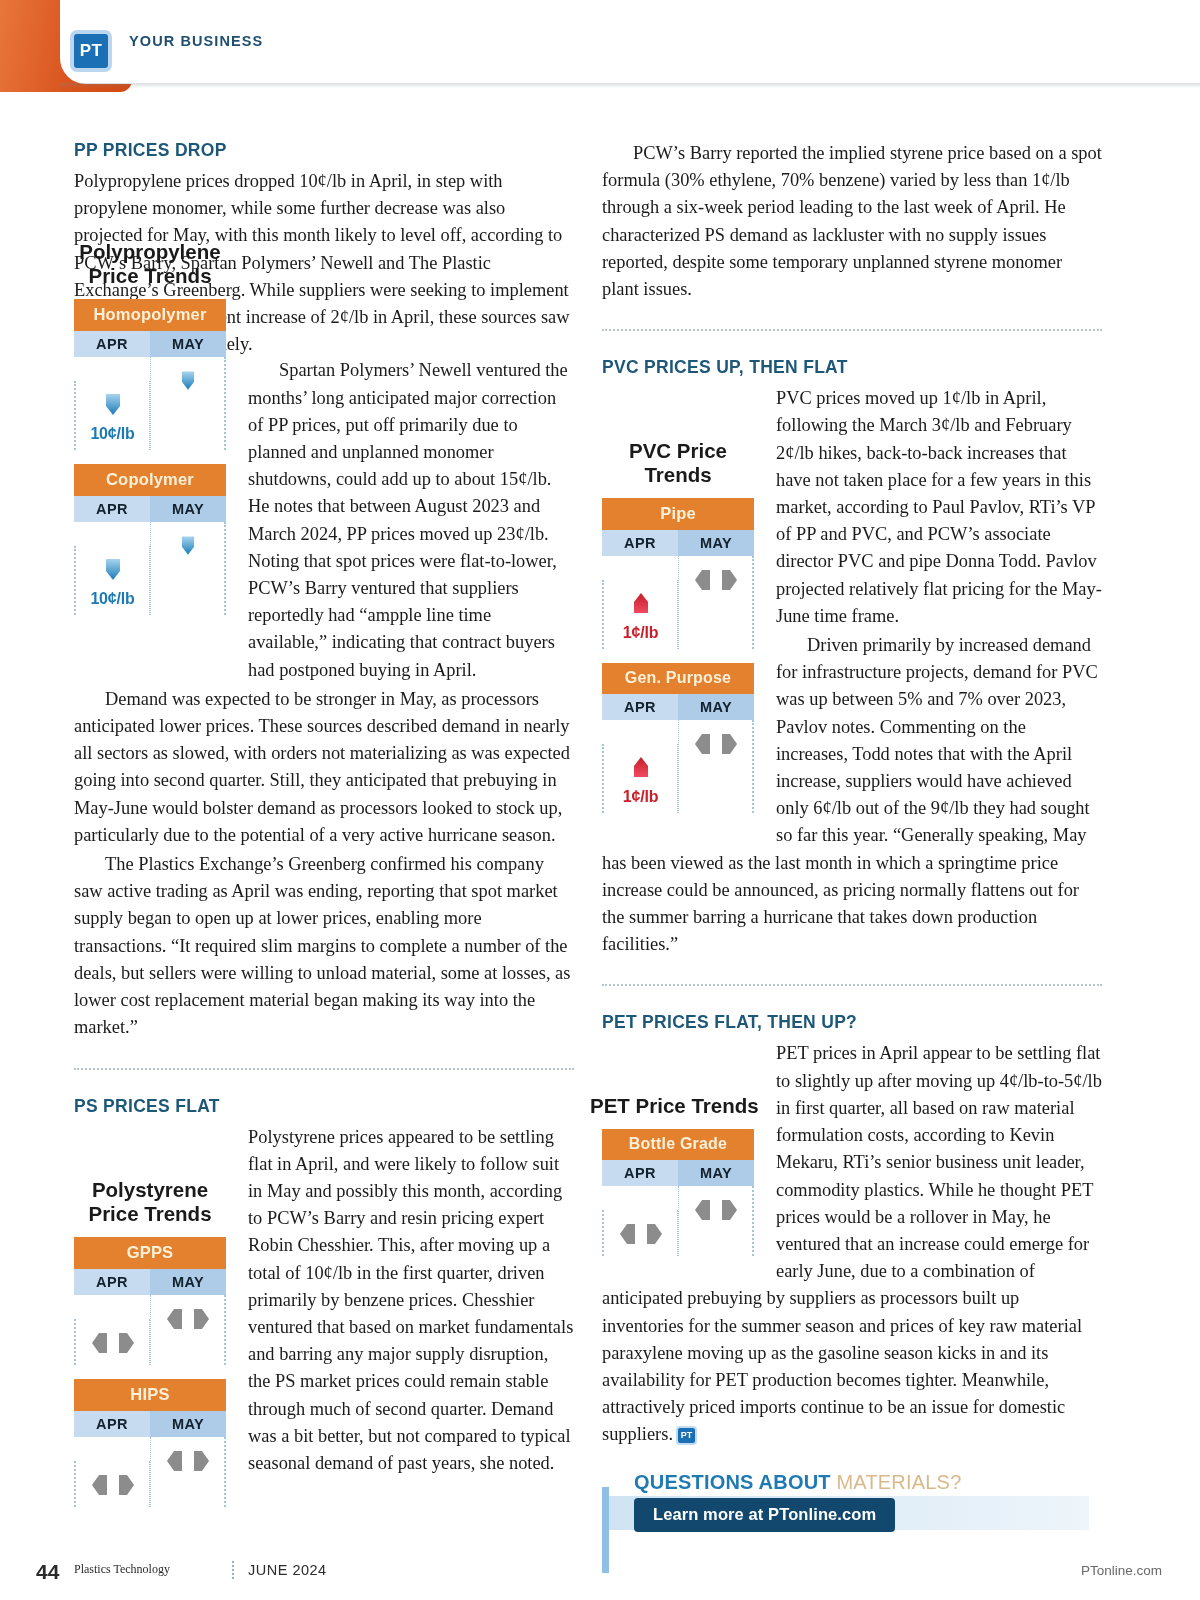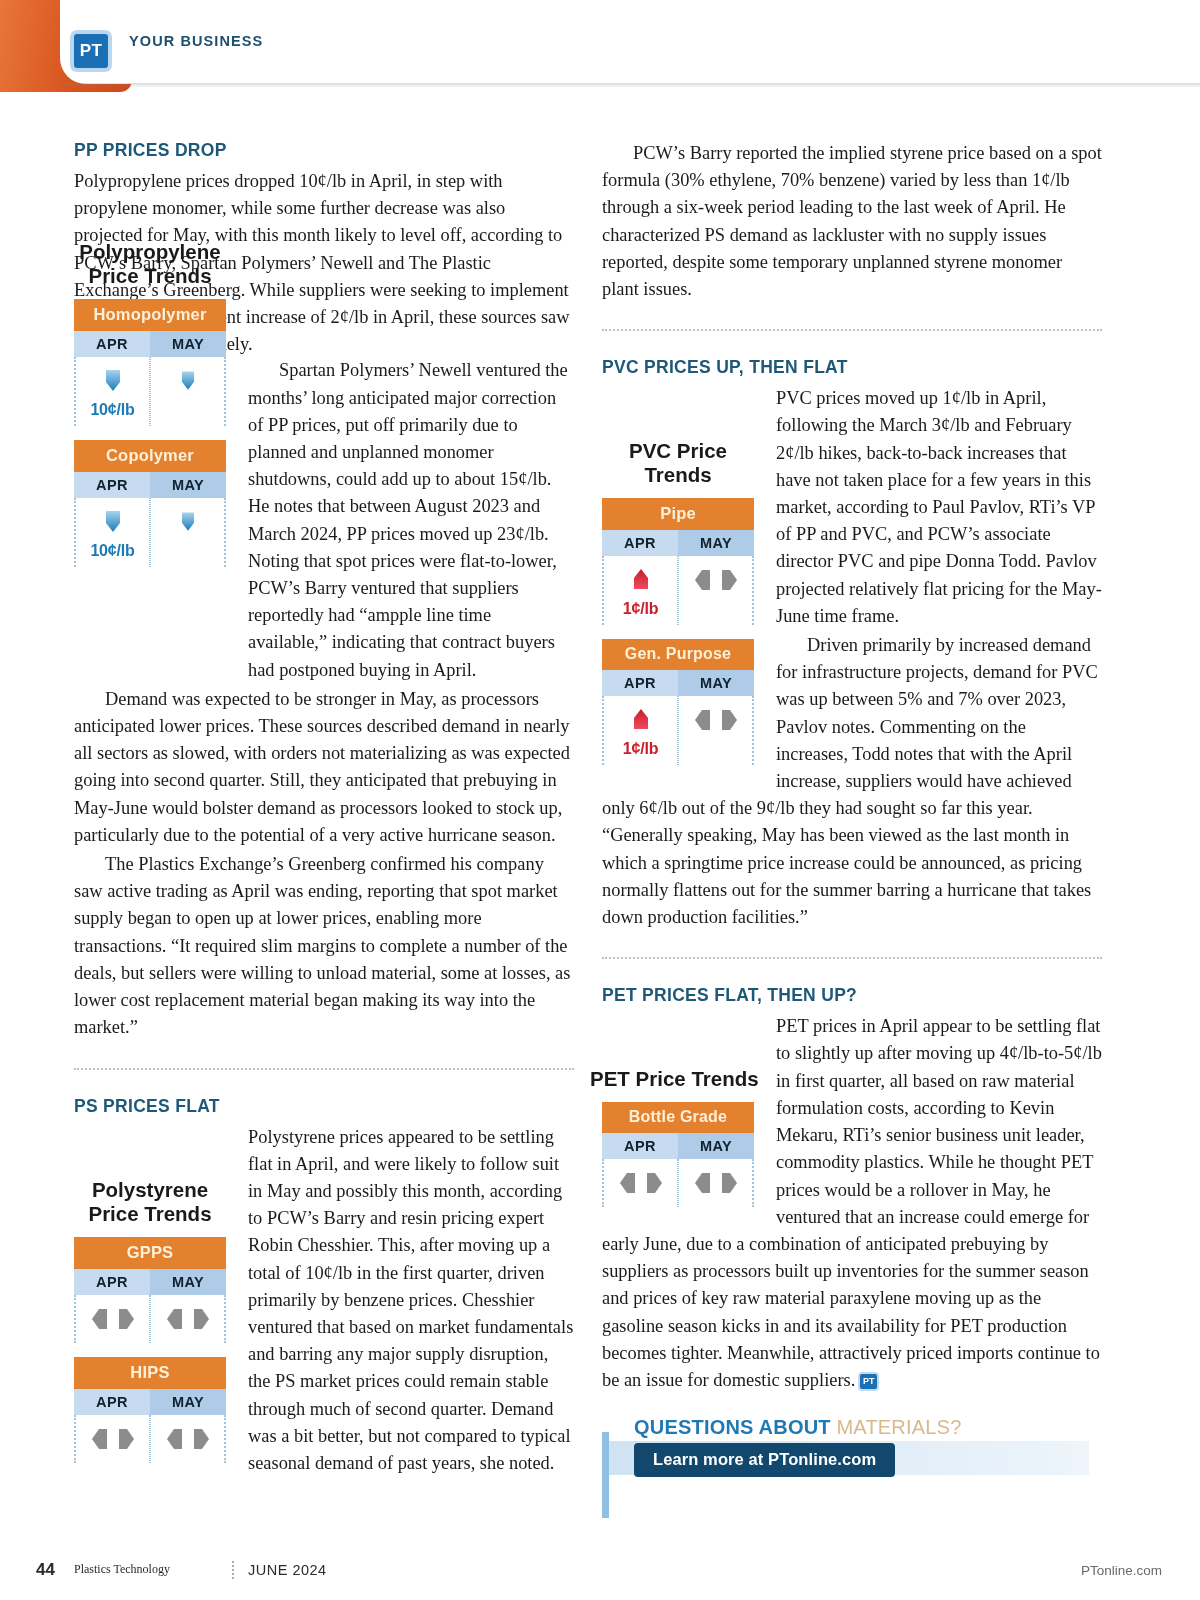--- a/index.html
+++ b/index.html
@@ -89,21 +89,21 @@
   }
   .mon-apr{background:#c7dbf0;}
   .mon-may{background:#aecbe8;}
   .tbl-body{display:flex;background:#ffffff;min-height:58px;}
   .tbl-cell{
     flex:1;display:flex;flex-direction:column;align-items:center;
     justify-content:flex-start;padding-top:9px;padding-bottom:7px;
     border-left:2px dotted #9fc6dd;border-right:2px dotted #9fc6dd;
     box-sizing:border-box;
   }
-  .tbl-cell:first-child{border-right:1px dotted #9fc6dd;}
+  .tbl-cell:first-child{border-right:1px dotted #9fc6dd;margin-top:24px;}
   .tbl-cell:last-child{border-left:1px dotted #9fc6dd;}
   .val{
     font-family:"Liberation Sans",sans-serif;font-weight:bold;
     font-size:16px;margin-top:5px;letter-spacing:-.2px;
   }
   .val.down{color:#1d7ab4;}
   .val.up{color:#c8202a;}
   .ico{height:30px;display:flex;align-items:center;justify-content:center;}
 
   
@@ -140,21 +140,21 @@
     vertical-align:2px;margin-left:5px;
   }
 
   
   #footer{
     position:absolute;left:0;bottom:0;width:1200px;height:56px;
   }
   .ft-page{
     position:absolute;left:36px;top:16px;
     font-family:"Liberation Sans",sans-serif;font-weight:bold;
-    font-size:17px;color:#2b2b2b;
+    font-size:21px;color:#2b2b2b;
   }
   .ft-mag{
     position:absolute;left:74px;top:18px;font-size:12px;color:#2b2b2b;
   }
   .ft-div{
     position:absolute;left:232px;top:17px;height:18px;
     border-left:2px dotted #9ab0bd;
   }
   .ft-date{
     position:absolute;left:248px;top:18px;

